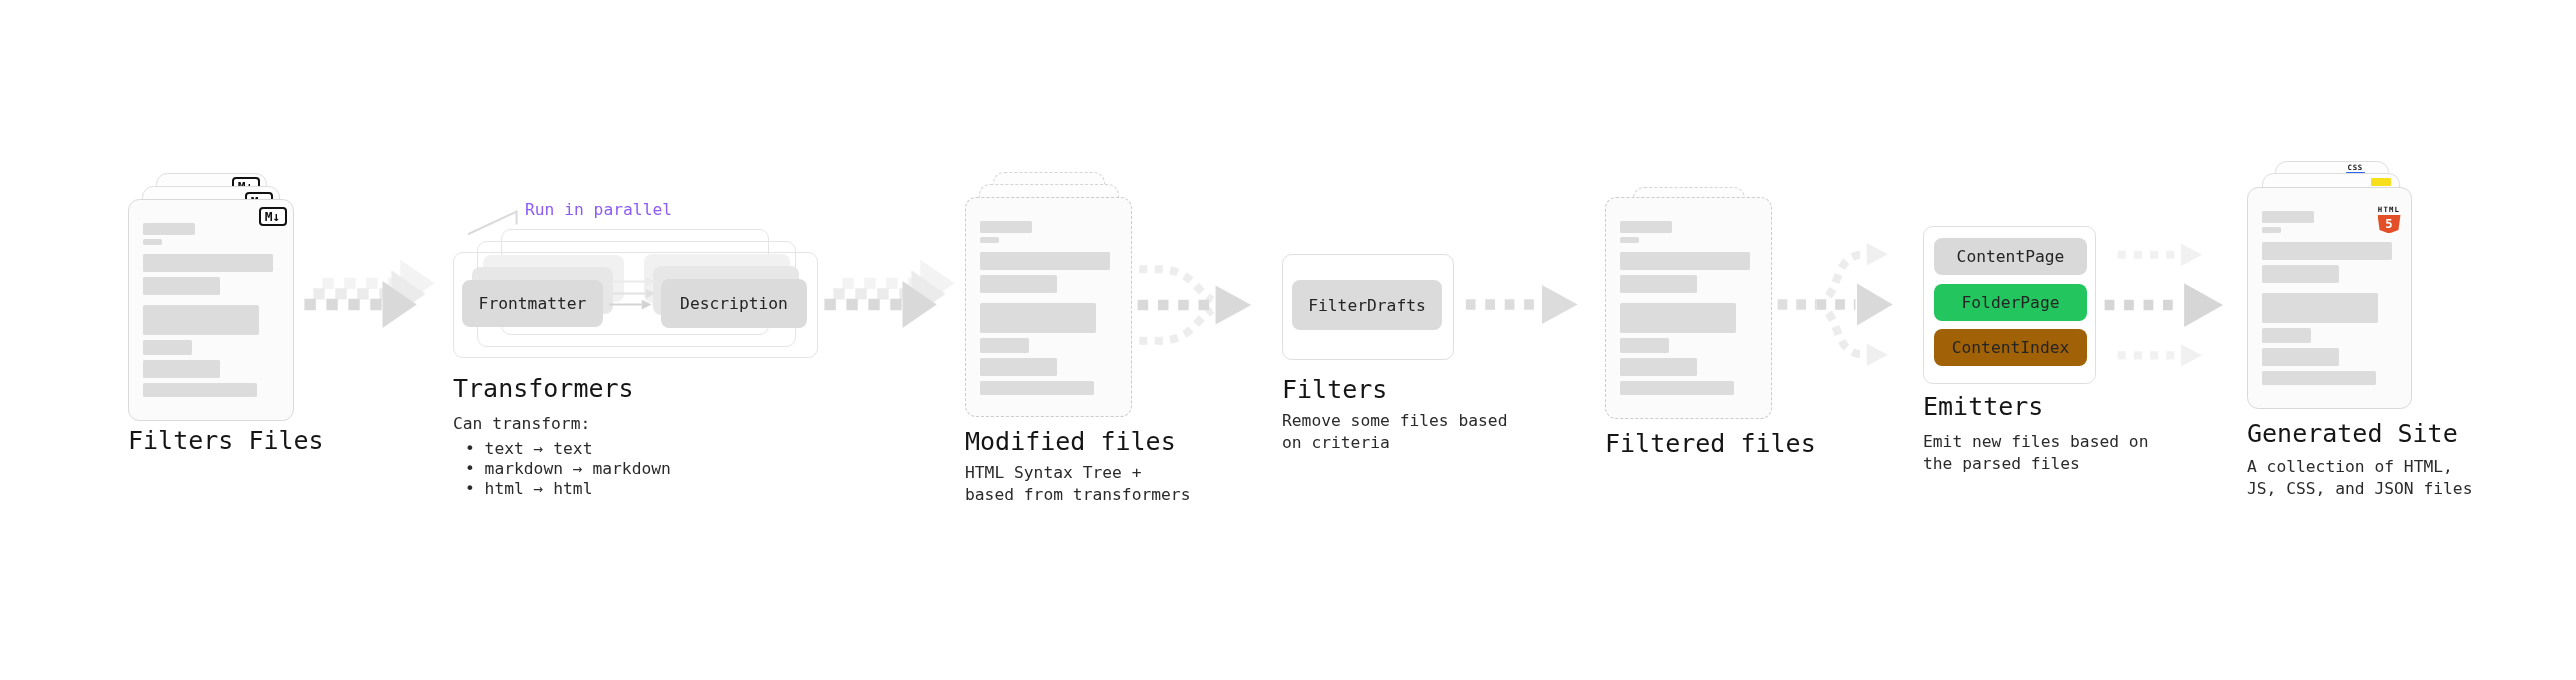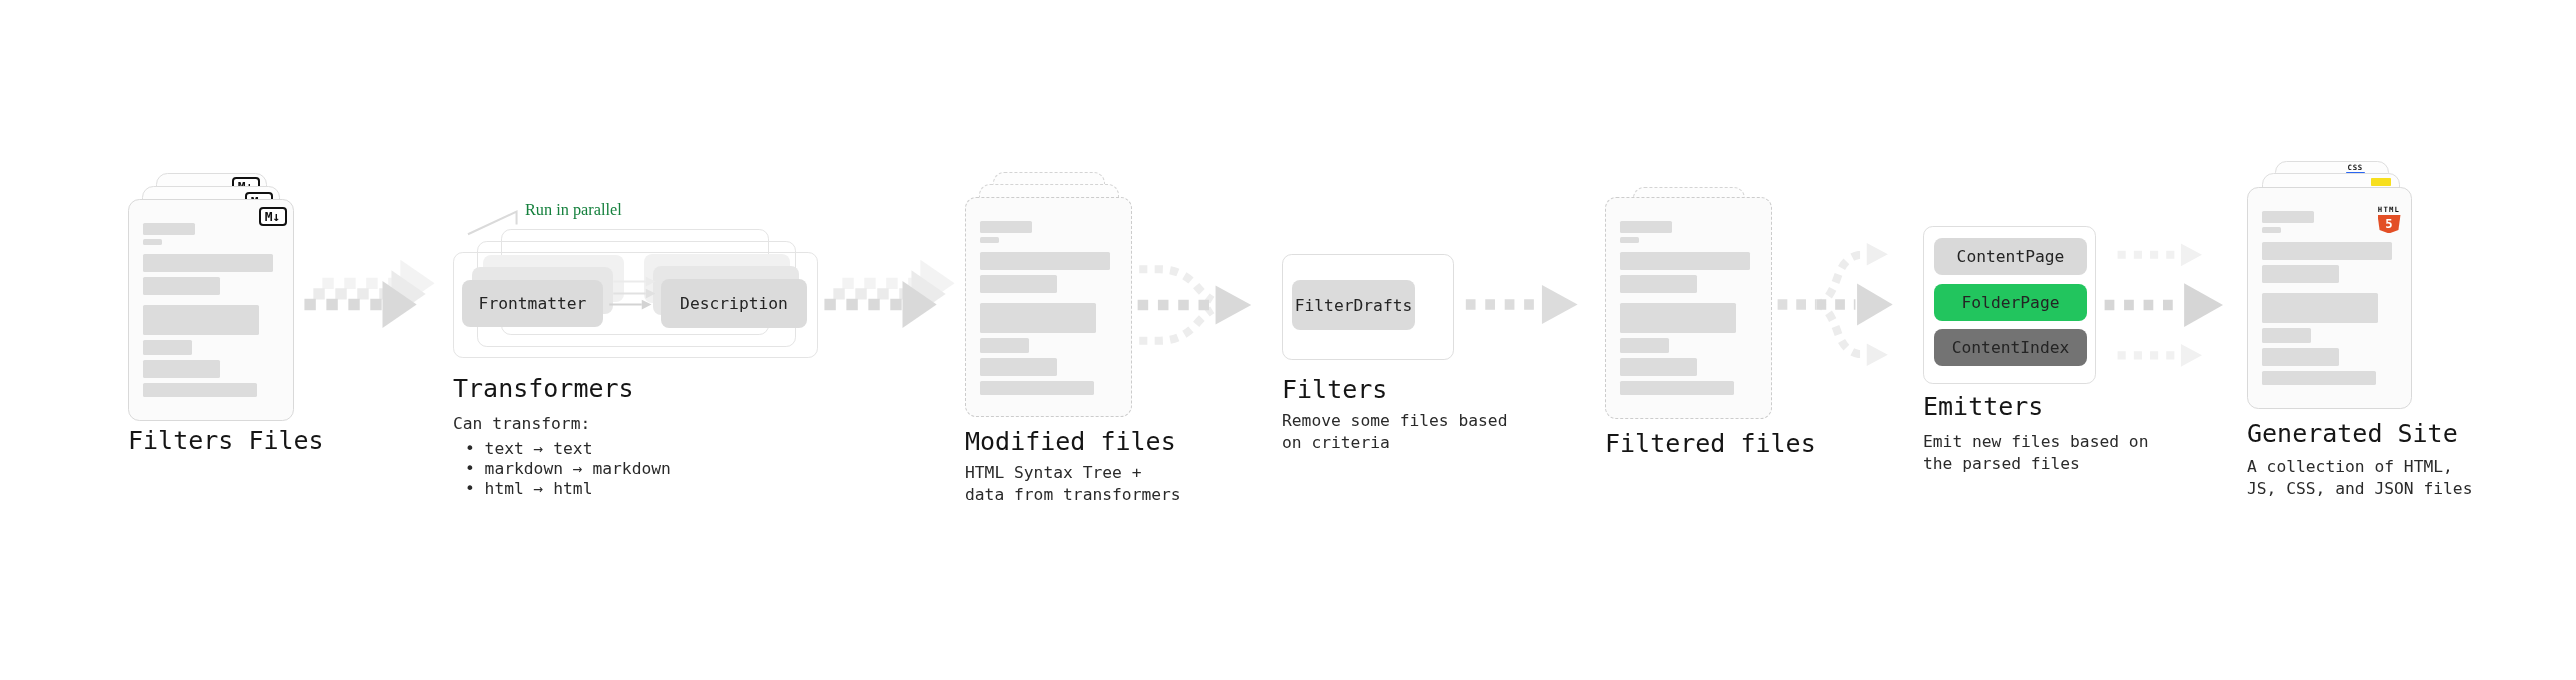--- a/index.html
+++ b/index.html
@@ -20,21 +20,21 @@
   .shell{position:absolute;border:1.6px solid #e4e4e4;border-radius:9.8px;background:transparent;box-sizing:border-box;}
   
   .gbox{position:absolute;background:#dbdbdb;border-radius:8.1px;display:flex;align-items:center;
     justify-content:center;font-size:16.3px;color:#242424;white-space:nowrap;}
   .ghost{position:absolute;border-radius:8.1px;}
   .g1{background:#e7e7e7;}
   .g2{background:#f1f1f1;}
   
   .h{position:absolute;font-size:25px;color:#151515;white-space:nowrap;}
   .p{position:absolute;font-size:16.3px;line-height:22px;color:#2a2a2a;white-space:nowrap;}
-  .note{position:absolute;font-size:16.3px;color:#15803d;white-space:nowrap;font-family:Liberation Serif, serif;}
+  .note{position:absolute;font-size:16.3px;color:#8b5cf6;white-space:nowrap;}
   
   .css-ic{position:absolute;right:23px;top:2.4px;text-align:center;}
   .css-ic .w{font-size:7.3px;font-weight:bold;letter-spacing:0.8px;color:#111;line-height:7.3px;}
   .css-ic .b{width:19.5px;height:3.3px;background:#2965f1;border-radius:0.8px;margin-top:0.8px;}
   .js-ic{position:absolute;right:8.1px;top:4.1px;width:19.5px;height:8.1px;background:#f7df1e;border-radius:0.8px;}
   .html5{position:absolute;right:9.8px;top:9.8px;width:24.4px;text-align:center;margin-top:8px;}
   .html5 .w{font-size:7.3px;font-weight:bold;letter-spacing:1.2px;color:#111;line-height:8.1px;}
   .html5 .shield{width:23px;height:18.7px;margin:0.8px auto 0;background:#e34f26;
     clip-path:polygon(0% 0%,100% 0%,91% 82%,50% 100%,9% 82%);
     display:flex;align-items:center;justify-content:center;}
@@ -144,34 +144,34 @@
           <div class="bar" style="width: 77px; height: 18px; margin-top: 4.9px;"></div>
           <div class="bar" style="width: 116px; height: 30px; margin-top: 9.8px;"></div>
           <div class="bar" style="width: 49px; height: 15.4px; margin-top: 4.9px;"></div>
           <div class="bar" style="width: 77px; height: 18px; margin-top: 4.9px;"></div>
           <div class="bar" style="width: 114px; height: 14px; margin-top: 4.9px;"></div>
         </div>
     </div>
     <div class="h" style="left:965px;top:427px;">Modified files</div>
     <div class="p" style="left:965px;top:462px;">
       <div>HTML Syntax Tree +</div>
-      <div>data from transformers</div>
+      <div>based from transformers</div>
     </div>
   </div>
 
   <svg style="left:1136px;top:256px;" width="138" height="98" viewBox="0 0 170 120">
     <path d="M4,16 H30 Q56,16 74,36 Q84,48 94,54" fill="none" stroke="#ededed" stroke-width="10" stroke-dasharray="10 9"></path>
     <path d="M4,104 H30 Q56,104 74,84 Q84,72 94,66" fill="none" stroke="#ededed" stroke-width="10" stroke-dasharray="10 9"></path>
     <line x1="2" y1="60" x2="96" y2="60" stroke="#d9d9d9" stroke-width="13" stroke-dasharray="13 12"></line>
     <polygon points="98,36 98,84 142,60" fill="#d9d9d9"></polygon>
   </svg>
 
   <div>
     <div class="shell" style="left:1282px;top:254px;width:172px;height:106px;border-color:#dedede;"></div>
-    <div class="gbox" style="left:1292px;top:280px;width:123px;height:50px;">FilterDrafts</div>
+    <div class="gbox" style="left:1292px;top:280px;width:150px;height:50px;">FilterDrafts</div>
     <div class="h" style="left:1282px;top:375px;">Filters</div>
     <div class="p" style="left:1282px;top:410px;">
       <div>Remove some files based</div>
       <div>on criteria</div>
     </div>
   </div>
 
   <svg style="left:1464px;top:264px;" width="130" height="81" viewBox="0 0 160 100">
     <line x1="2" y1="50" x2="94" y2="50" stroke="#dcdcdc" stroke-width="13" stroke-dasharray="12 12"></line>
     <polygon points="96,26 96,74 140,50" fill="#dcdcdc"></polygon>
@@ -201,21 +201,21 @@
     <line x1="50" y1="110" x2="98" y2="110" stroke="#d9d9d9" stroke-width="13" stroke-dasharray="12 11"></line>
     <polygon points="100,84 100,136 144,110" fill="#d9d9d9"></polygon>
     <polygon points="112,34 112,62 138,48" fill="#efefef"></polygon>
     <polygon points="112,158 112,186 138,172" fill="#efefef"></polygon>
   </svg>
 
   <div>
     <div class="shell" style="left:1923px;top:226px;width:173px;height:158px;border-color:#dedede;"></div>
     <div class="gbox" style="left:1934px;top:238px;width:153px;height:37px;background:#d9d9d9;">ContentPage</div>
     <div class="gbox" style="left:1934px;top:284px;width:153px;height:37px;background:#22c55e;">FolderPage</div>
-    <div class="gbox" style="left:1934px;top:329px;width:153px;height:37px;background:#737373;">ContentIndex</div>
+    <div class="gbox" style="left:1934px;top:329px;width:153px;height:37px;background:#a16207;">ContentIndex</div>
     <div class="h" style="left:1923px;top:392px;">Emitters</div>
     <div class="p" style="left:1923px;top:431px;">
       <div>Emit new files based on</div>
       <div>the parsed files</div>
     </div>
   </div>
 
   <svg style="left:2103px;top:226px;" width="146" height="163" viewBox="0 0 180 200">
     <line x1="18" y1="35" x2="94" y2="35" stroke="#f1f1f1" stroke-width="10" stroke-dasharray="10 10"></line>
     <polygon points="96,21 96,49 122,35" fill="#f1f1f1"></polygon>

